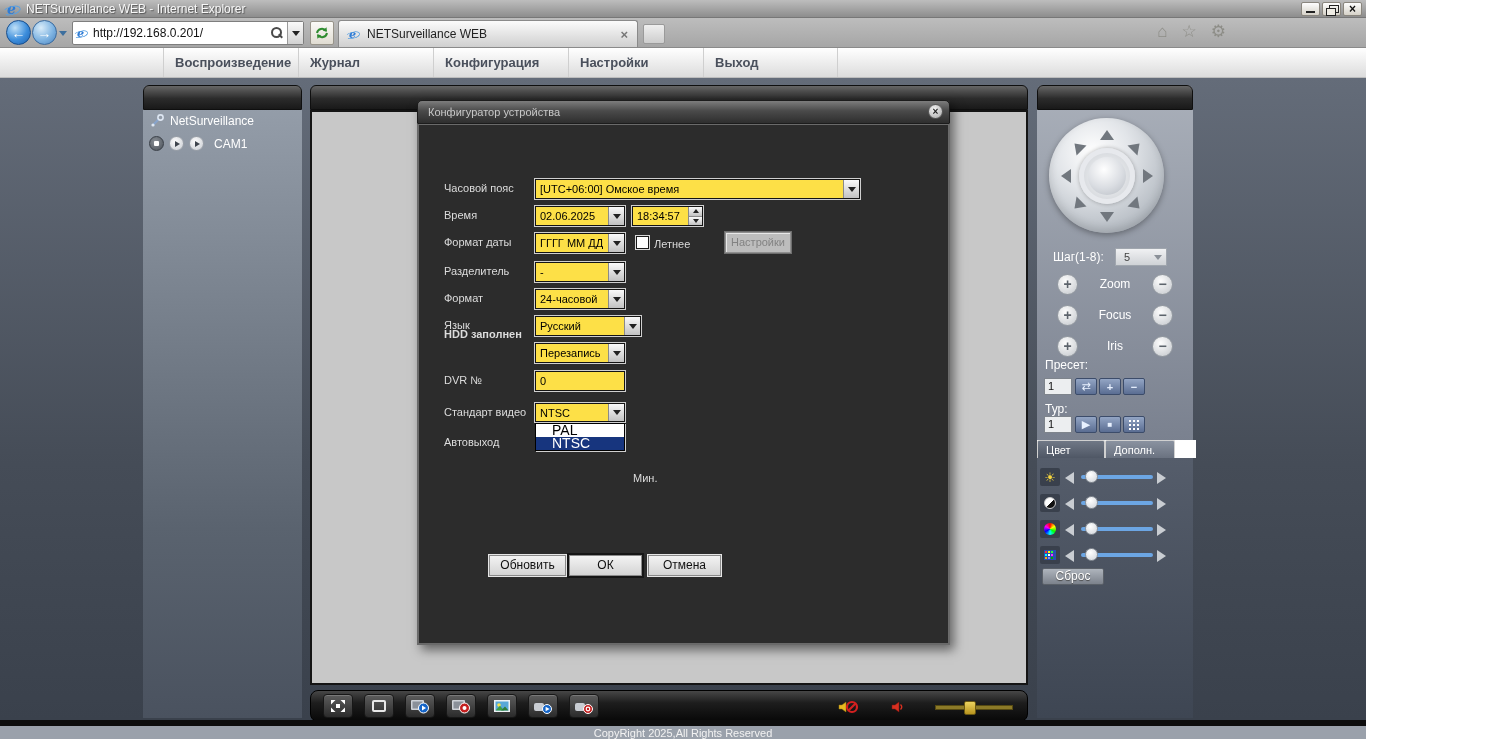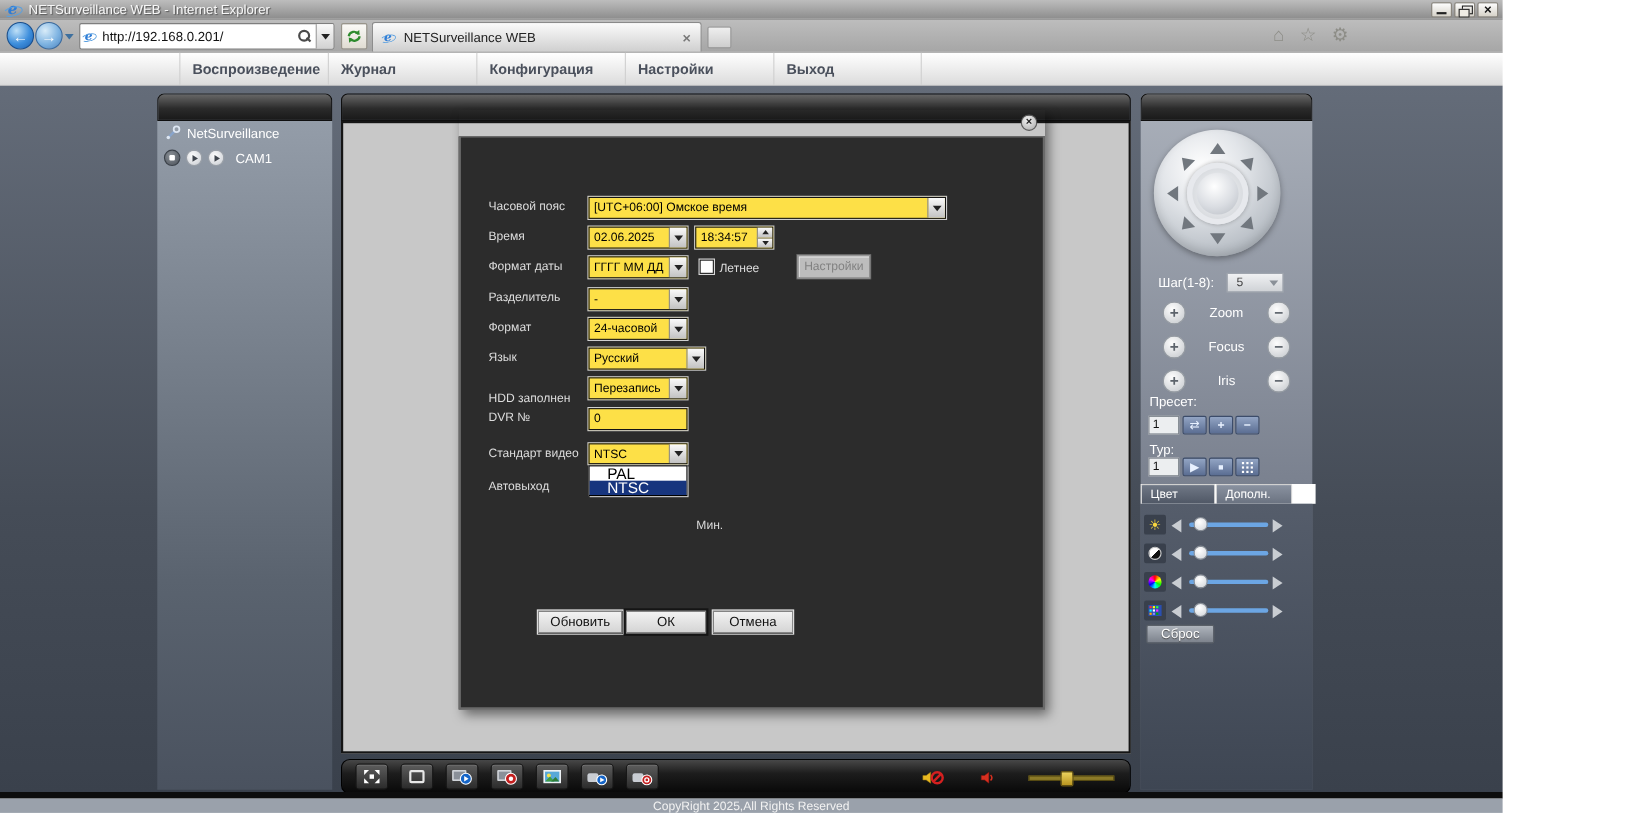--- a/index.html
+++ b/index.html
@@ -476,20 +476,21 @@
         <span class="sl-track">
             <span class="sl-handle"></span>
           </span>
         <span class="sl-arrow right"></span>
       </div>
     </div>
     <div class="reset-btn">Сброс</div>
   </div>
 
   <div class="abs dialog">
+    <div class="dlg-title">Конфигуратор устройства</div>
     <div class="dlg-close"></div>
     <div class="dlg-body"></div>
 
     <span class="flabel" style="top:82px;">Часовой пояс</span>
     <div class="combo" style="left:118px; top:79px; width:325px;">
       <span class="ct">[UTC+06:00] Омское время</span>
       <span class="cbtn">
           <span class="tri-dn"></span>
         </span>
     </div>
@@ -541,21 +542,21 @@
     </div>
 
     <span class="flabel" style="top:219px;">Язык</span>
     <div class="combo" style="left:118px; top:216px; width:106px;">
       <span class="ct">Русский</span>
       <span class="cbtn">
           <span class="tri-dn"></span>
         </span>
     </div>
 
-    <span class="flabel" style="top:256px;">HDD заполнен</span>
+    <span class="flabel" style="top:228px;font-weight:bold;">HDD заполнен</span>
     <div class="combo" style="left:118px; top:243px; width:90px;">
       <span class="ct">Перезапись</span>
       <span class="cbtn">
           <span class="tri-dn"></span>
         </span>
     </div>
 
     <span class="flabel" style="top:274px;">DVR №</span>
     <div class="field-input" style="left:118px; top:271px; width:90px;">
       <span class="ct">0</span>

